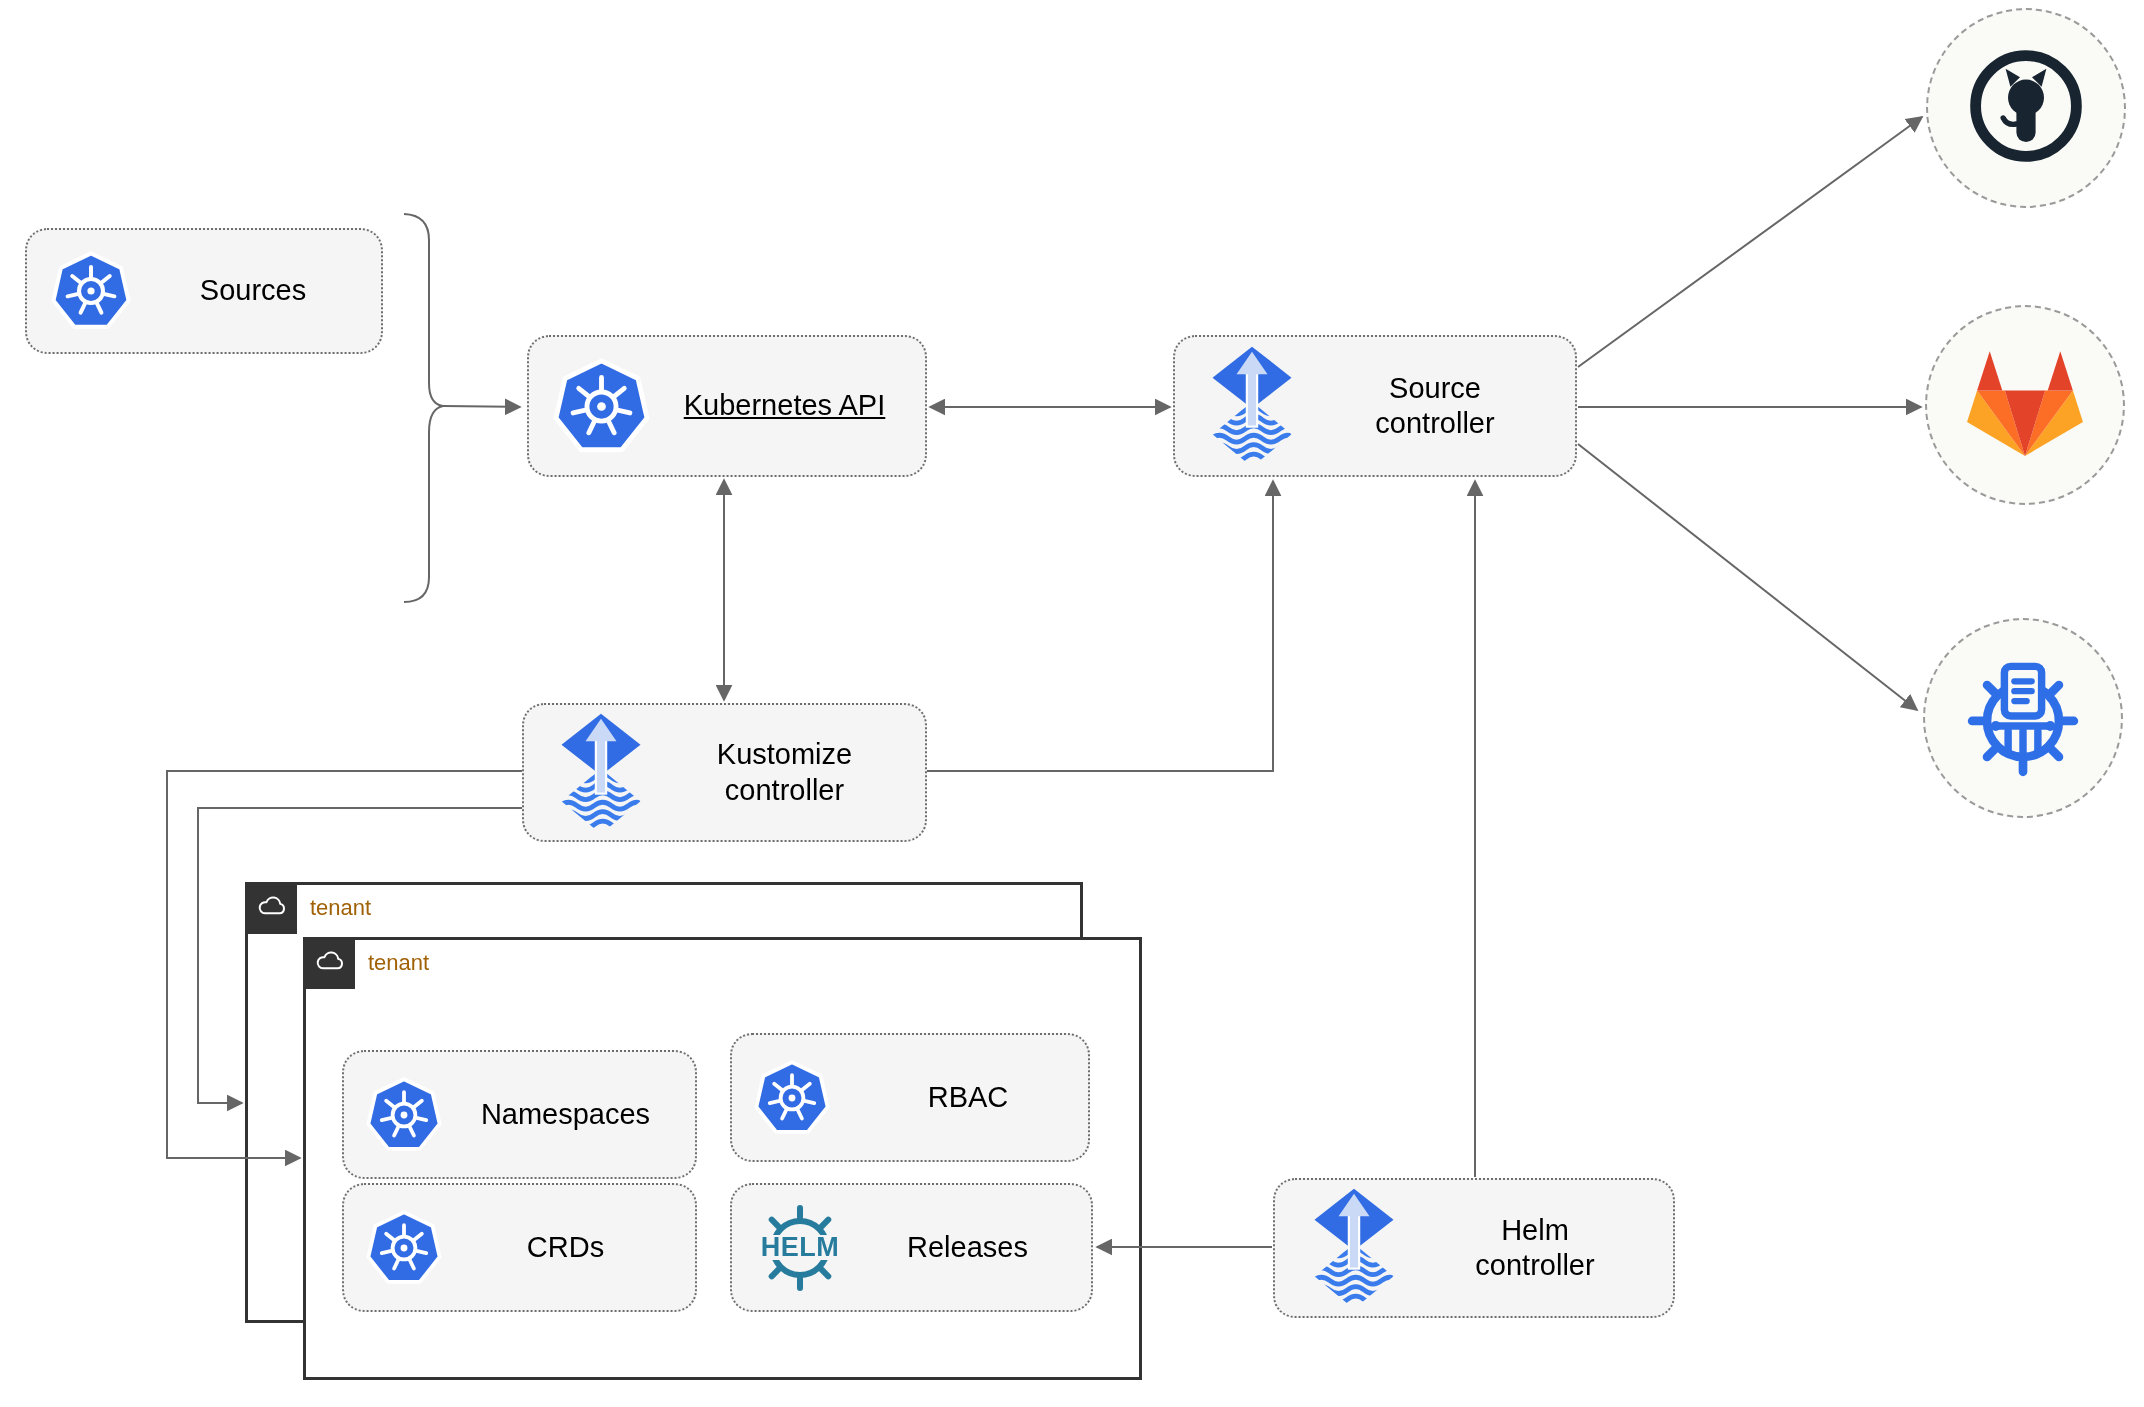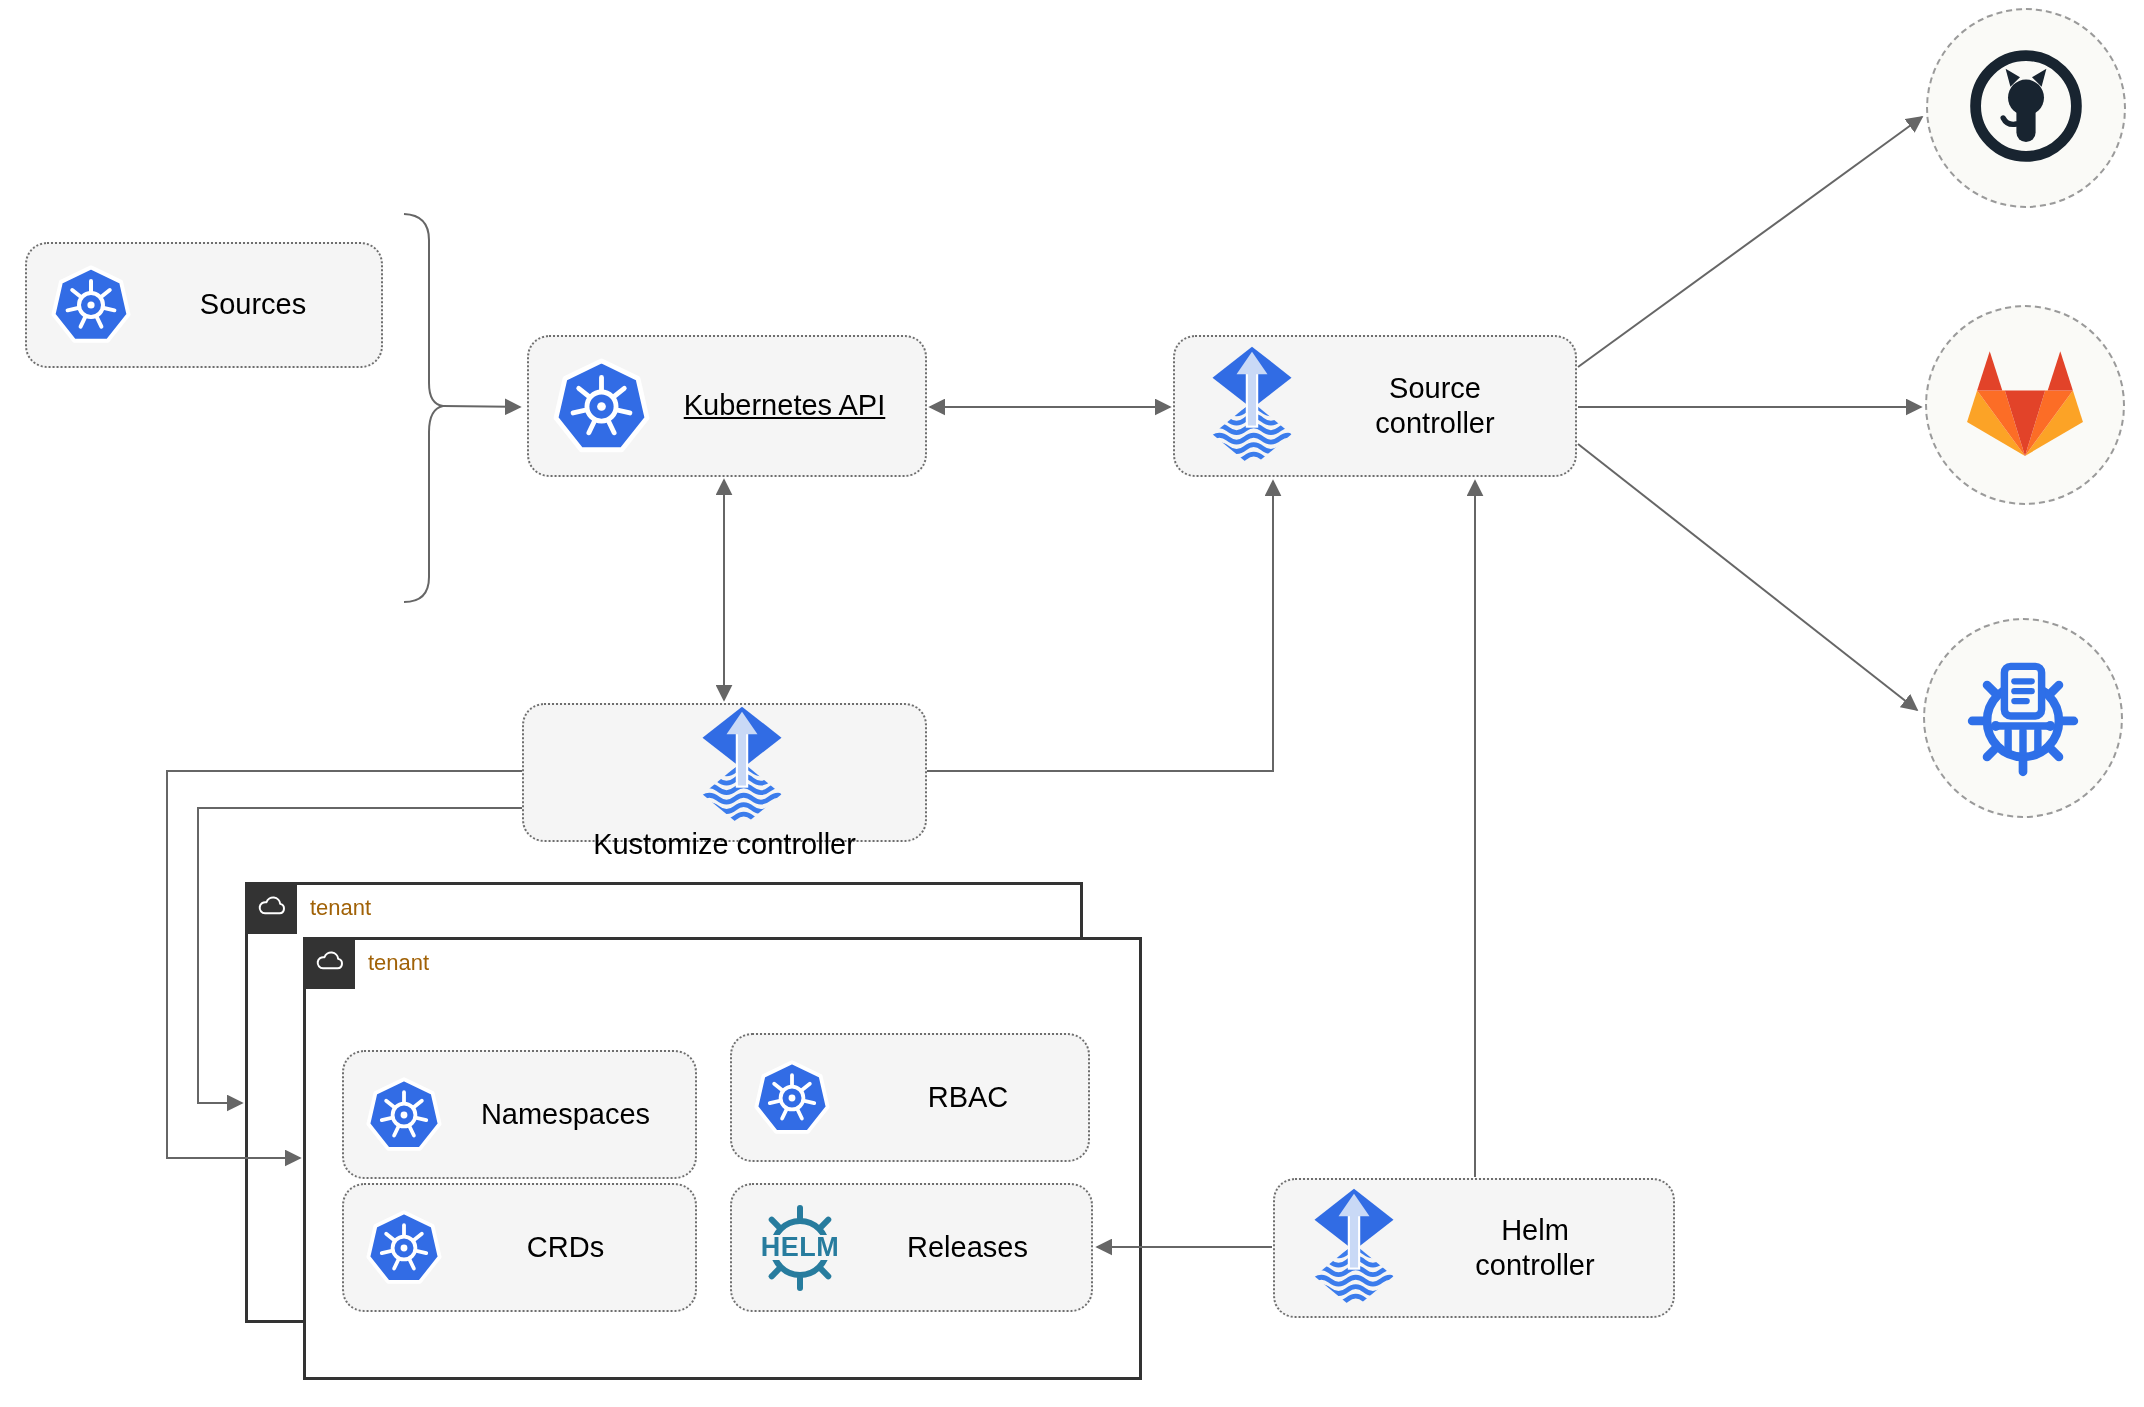--- a/index.html
+++ b/index.html
@@ -61,21 +61,21 @@
         <rect x="44" y="31" width="12" height="64" fill="#C9D9F6" stroke="#FFFFFF" stroke-width="2.5"></rect>
         <polygon points="50,8 68,34 32,34" fill="#C9D9F6"></polygon>
       </symbol>
 
       <symbol id="sym-cloud" viewBox="0 0 24 16">
         <path d="M18.5 13.5 H7.5 a4.2 4.2 0 1 1 1.1-8.3 A5.3 5.3 0 0 1 18.9 6.4 a3.6 3.6 0 0 1 -.4 7.1 z" fill="none" stroke="#FFFFFF" stroke-width="1.5" stroke-linejoin="round"></path>
       </symbol>
     </defs>
   </svg>
 
-  <div class="node" style="left:25px;top:242px;width:358px;height:126px;">
+  <div class="node" style="left:25px;top:228px;width:358px;height:126px;">
     <span class="icon">
         <svg width="80" height="80">
           <use href="#sym-k8s"></use>
         </svg>
       </span>
     <div class="lbl">Sources</div>
   </div>
 
 
   <div class="node" style="left:527px;top:335px;width:400px;height:142px;text-decoration:underline;">
@@ -89,21 +89,21 @@
 
   <div class="node" style="left:1173px;top:335px;width:404px;height:142px;">
     <span class="icon" style="margin-left:34px;">
         <svg width="86" height="122">
           <use href="#sym-flux"></use>
         </svg>
       </span>
     <div class="lbl" style="padding:0 40px;">Source controller</div>
   </div>
 
-  <div class="node" style="left:522px;top:703px;width:405px;height:139px;flex-direction:column;">
+  <div class="node" style="left:522px;top:703px;width:405px;height:139px;">
     <span class="icon" style="margin-left:34px;">
         <svg width="86" height="122">
           <use href="#sym-flux"></use>
         </svg>
       </span>
     <div class="lbl" style="padding:0 34px;">Kustomize controller</div>
   </div>
 
   <div class="node" style="left:1273px;top:1178px;width:402px;height:140px;">
     <span class="icon" style="margin-left:36px;">

